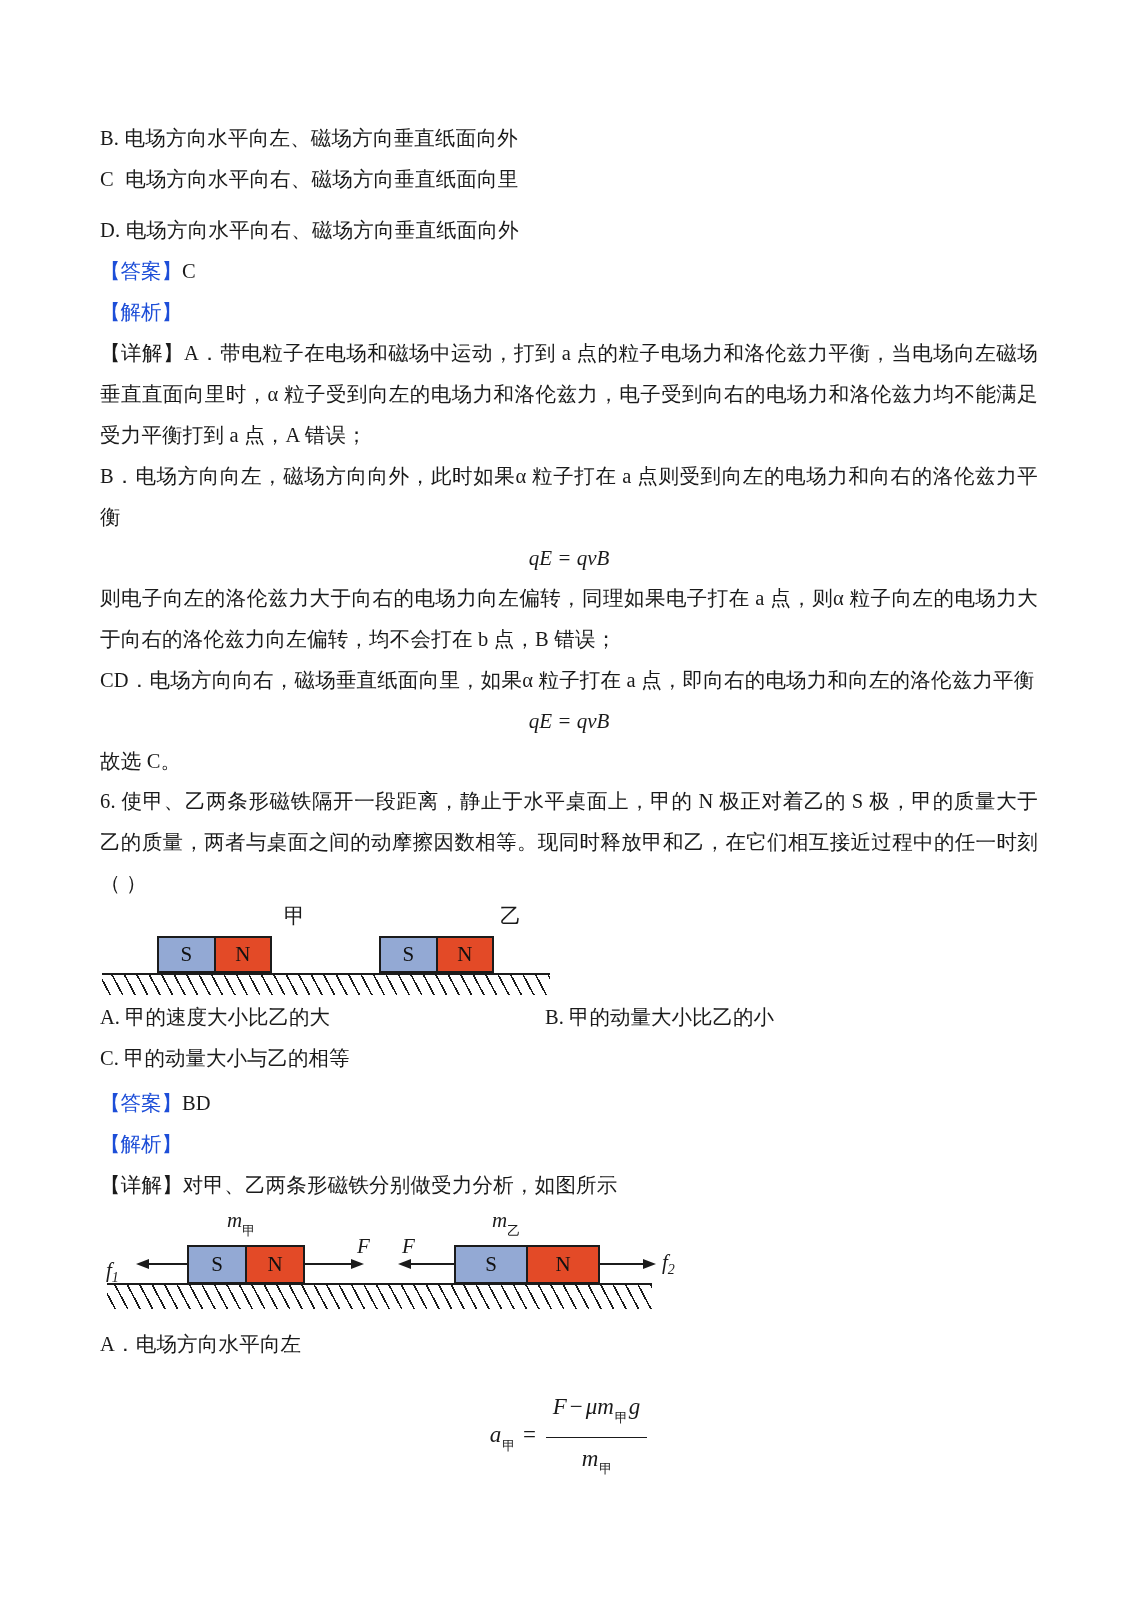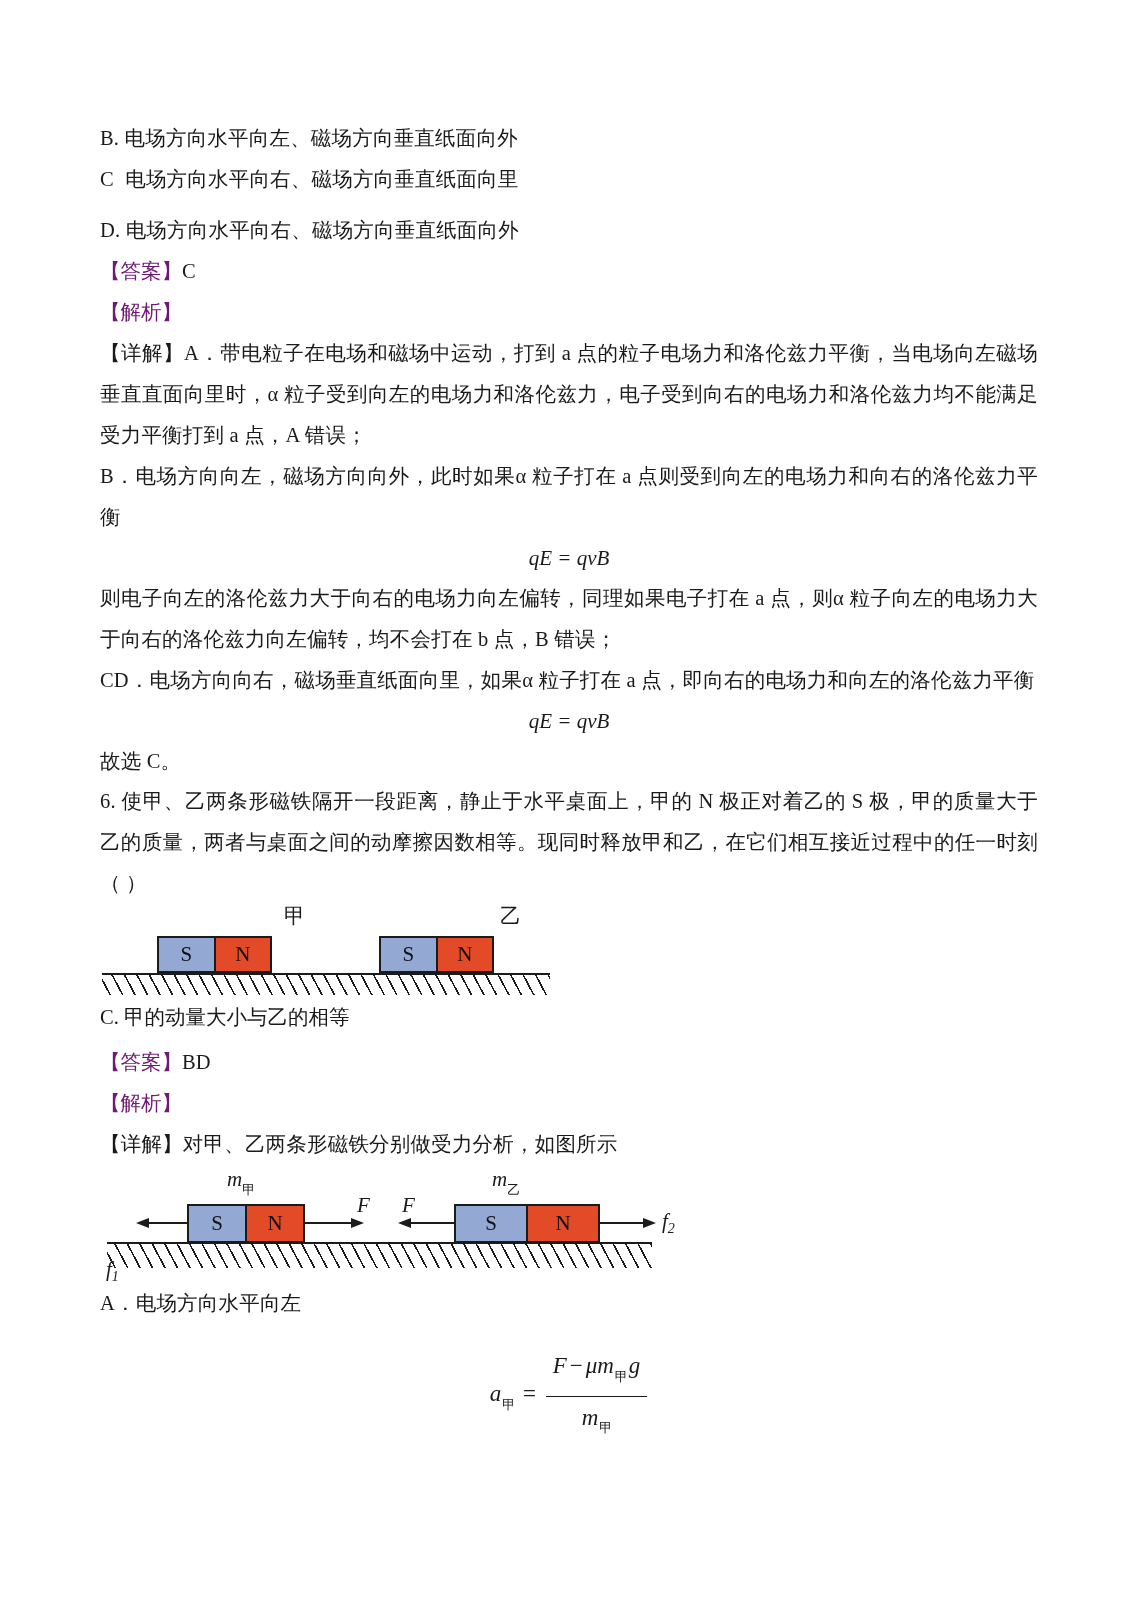--- a/index.html
+++ b/index.html
@@ -33,21 +33,21 @@
   .p {
     font-size: 20.5px;
     line-height: 41px;
     margin: 0;
     text-align: justify;
     text-justify: inter-ideograph;
     letter-spacing: 0.2px;
   }
   .p.tight { line-height: 40px; }
   .bracket {
-    color: #701a75;
+    color: #1d4ed8;
     letter-spacing: 0px;
   }
   .it {
     font-style: italic;
     font-family: "Liberation Serif", serif;
     padding: 0 1px;
   }
   .formula {
     font-size: 21px;
     line-height: 40px;
@@ -247,20 +247,30 @@
         <div class="half n">N</div>
       </div>
 
       <div class="ground" style="left:0px; top:69px; width:448px;">
         <div class="hatch"></div>
       </div>
     </div>
 
     <div class="optrow">
       <div class="c1">
+        <span>A.</span>
+        <span>甲的速度大小比乙的大</span>
+      </div>
+      <div class="c2">
+        <span>B.</span>
+        <span>甲的动量大小比乙的小</span>
+      </div>
+    </div>
+    <div class="optrow">
+      <div class="c1">
         <span>C.</span>
         <span>甲的动量大小与乙的相等</span>
       </div>
     </div>
 
     <div class="spacer-xs"></div>
 
     <p class="p">
       <span class="bracket">【答案】</span><span>BD</span>
     </p>
@@ -273,21 +283,21 @@
 
     <div class="fig2">
 
       <div class="figlabel ital" style="left:125px; top:4px;">
         <span>m</span><span class="sub">甲</span>
       </div>
       <div class="figlabel ital" style="left:390px; top:4px;">
         <span>m</span><span class="sub">乙</span>
       </div>
 
-      <div class="figlabel ital" style="left:4px; top:54px;margin-top:40px;">
+      <div class="figlabel ital" style="left:4px; top:54px;">
         <span>f</span><span class="subi">1</span>
       </div>
 
       <div class="figlabel ital" style="left:255px; top:30px;">F</div>
 
       <div class="figlabel ital" style="left:300px; top:30px;">F</div>
 
       <div class="figlabel ital" style="left:560px; top:46px;text-align:right;">
         <span>f</span><span class="subi">2</span>
       </div>

